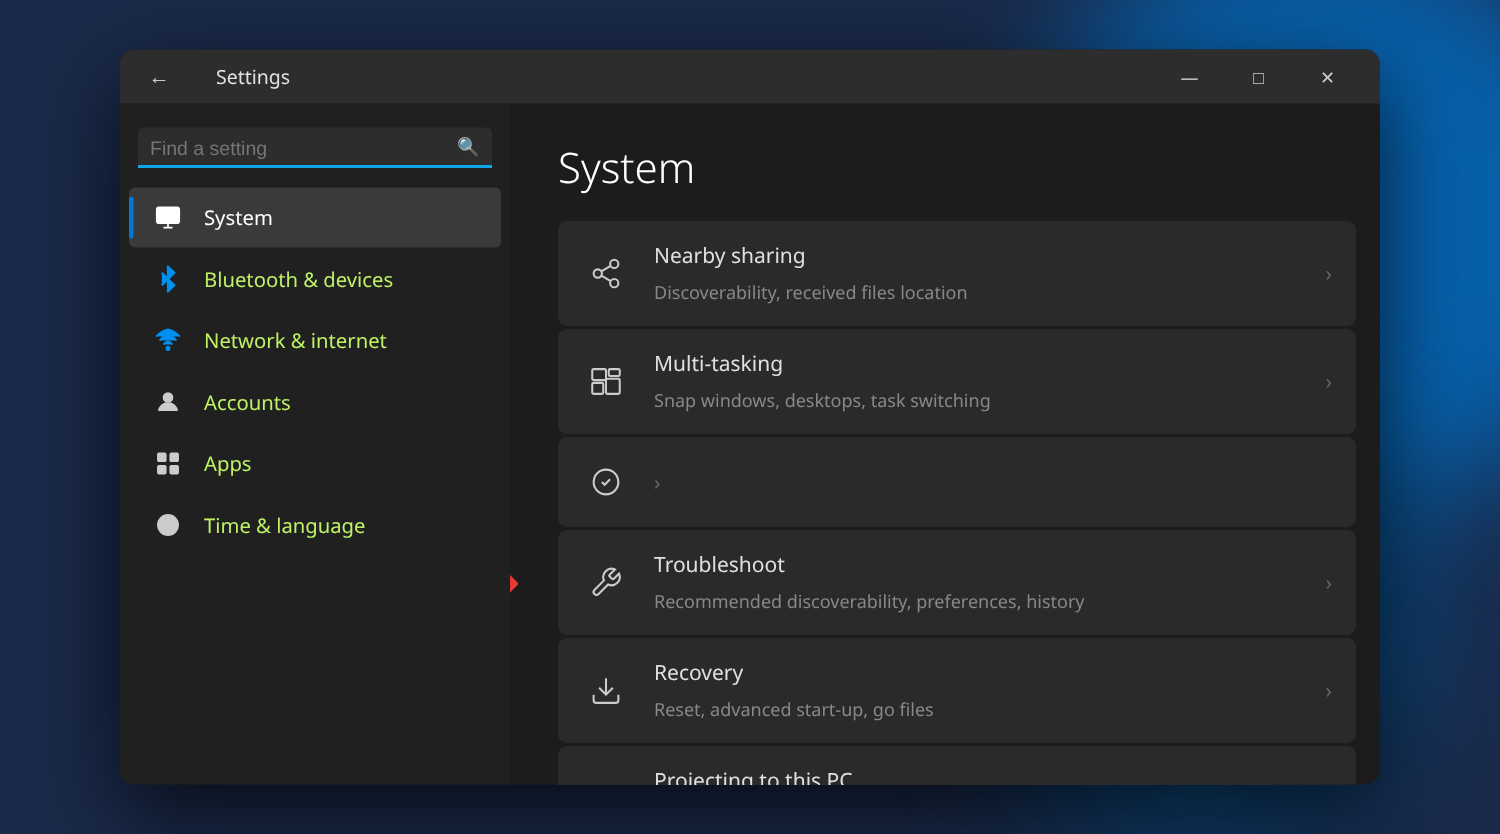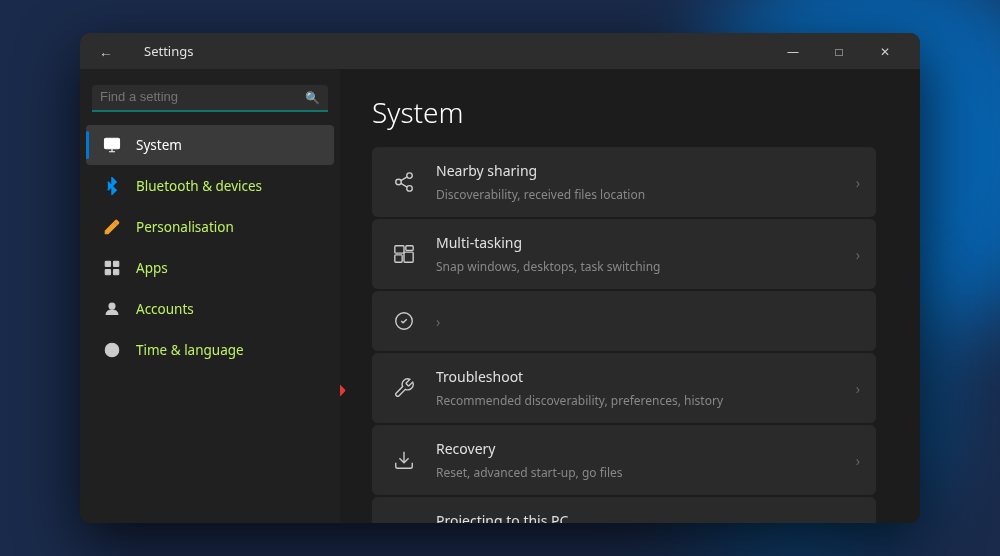--- a/index.html
+++ b/index.html
@@ -96,22 +96,22 @@
       background: #202020;
       display: flex;
       flex-direction: column;
       flex-shrink: 0;
       padding-top: 8px;
     }
 
     .search-box {
       margin: 8px 12px 12px 12px;
       display: flex;
-      align-items: flex-start;
-      border-bottom: 2px solid #0f766e;
+      align-items: flex-end;
+      border-bottom: 2px solid #0ea5e9;
       padding: 4px 8px;
       background: #2d2d2d;
       border-radius: 4px 4px 0 0;
     }
     .search-input {
       flex: 1;
       background: transparent;
       border: none;
       outline: none;
       color: #aaa;
@@ -183,21 +183,21 @@
     }
     .main-title {
       font-size: 28px;
       font-weight: 300;
       color: #fff;
     }
 
     .main-scroll {
       flex: 1;
       overflow-y: auto;
-      padding: 0 44px 16px 32px;
+      padding: 0 16px 16px 32px;
       scrollbar-width: thin;
       scrollbar-color: #555 transparent;
     }
 
     .settings-list {
       display: flex;
       flex-direction: column;
       gap: 2px;
     }
 
@@ -319,30 +319,44 @@
           <div class="nav-item">
             <span class="nav-icon" style="color:#0090f0;">
               <svg class="icon-svg" viewBox="0 0 24 24" fill="none" stroke="#0090f0" stroke-width="2">
                 <polyline points="6.5 6.5 17.5 17.5 12 23 12 1 17.5 6.5 6.5 17.5"></polyline>
               </svg>
             </span>
             <span>Bluetooth &amp; devices</span>
           </div>
         </li>
 
-
         <li class="nav-item-wrapper">
           <div class="nav-item">
-            <span class="nav-icon" style="color:#f0a030;">
-              <svg class="icon-svg" viewBox="0 0 24 24" fill="none" stroke="#f0a030" stroke-width="1.5">
-                <path d="M3 17.25V21h3.75L17.81 9.94l-3.75-3.75L3 17.25z"></path>
-                <path d="M20.71 7.04a1 1 0 000-1.41l-2.34-2.34a1 1 0 00-1.41 0l-1.83 1.83 3.75 3.75 1.83-1.83z"></path>
-              </svg>
-            </span>
-            <span>Personalisation</span>
+            <span class="nav-icon" style="color:#0090f0;">
+              <svg class="icon-svg" viewBox="0 0 24 24" fill="none" stroke="#0090f0" stroke-width="1.5">
+                <path d="M1.5 8.5C5.5 4 10.5 2 12 2s6.5 2 10.5 6.5"></path>
+                <path d="M4.5 12C7 9 10 7.5 12 7.5S17 9 19.5 12"></path>
+                <path d="M8 15.5c1-1.5 2.5-2.5 4-2.5s3 1 4 2.5"></path>
+                <circle cx="12" cy="19" r="1.5" fill="#0090f0"></circle>
+              </svg>
+            </span>
+            <span>Network &amp; internet</span>
+          </div>
+        </li>
+
+
+        <li class="nav-item-wrapper">
+          <div class="nav-item">
+            <span class="nav-icon" style="color:#ccc;">
+              <svg class="icon-svg" viewBox="0 0 24 24" fill="none" stroke="#ccc" stroke-width="1.5">
+                <circle cx="12" cy="8" r="4"></circle>
+                <path d="M4 20c0-4 3.6-7 8-7s8 3 8 7"></path>
+              </svg>
+            </span>
+            <span>Accounts</span>
           </div>
         </li>
 
         <li class="nav-item-wrapper">
           <div class="nav-item">
             <span class="nav-icon" style="color:#ccc;">
               <svg class="icon-svg" viewBox="0 0 24 24" fill="none" stroke="#ccc" stroke-width="1.5">
                 <rect x="3" y="3" width="7" height="7" rx="1"></rect>
                 <rect x="14" y="3" width="7" height="7" rx="1"></rect>
                 <rect x="3" y="14" width="7" height="7" rx="1"></rect>
@@ -350,32 +364,20 @@
               </svg>
             </span>
             <span>Apps</span>
           </div>
         </li>
 
         <li class="nav-item-wrapper">
           <div class="nav-item">
             <span class="nav-icon" style="color:#ccc;">
               <svg class="icon-svg" viewBox="0 0 24 24" fill="none" stroke="#ccc" stroke-width="1.5">
-                <circle cx="12" cy="8" r="4"></circle>
-                <path d="M4 20c0-4 3.6-7 8-7s8 3 8 7"></path>
-              </svg>
-            </span>
-            <span>Accounts</span>
-          </div>
-        </li>
-
-        <li class="nav-item-wrapper">
-          <div class="nav-item">
-            <span class="nav-icon" style="color:#ccc;">
-              <svg class="icon-svg" viewBox="0 0 24 24" fill="none" stroke="#ccc" stroke-width="1.5">
                 <circle cx="12" cy="12" r="9"></circle>
                 <polyline points="12 7 12 12 15 15"></polyline>
               </svg>
             </span>
             <span>Time &amp; language</span>
           </div>
         </li>
       </ul>
     </div>
 

